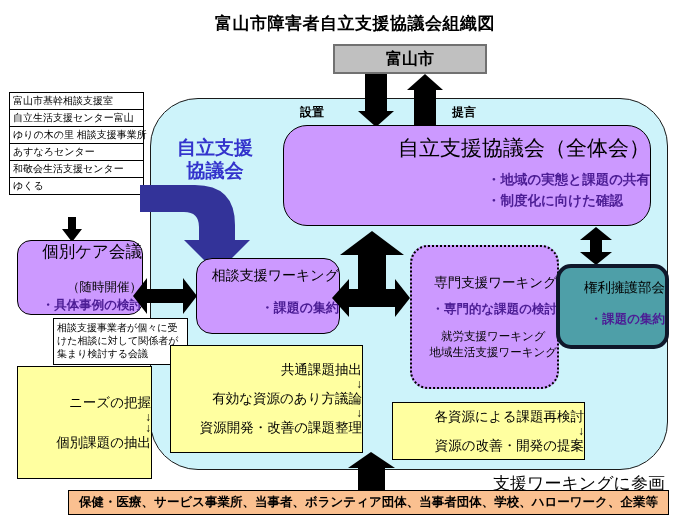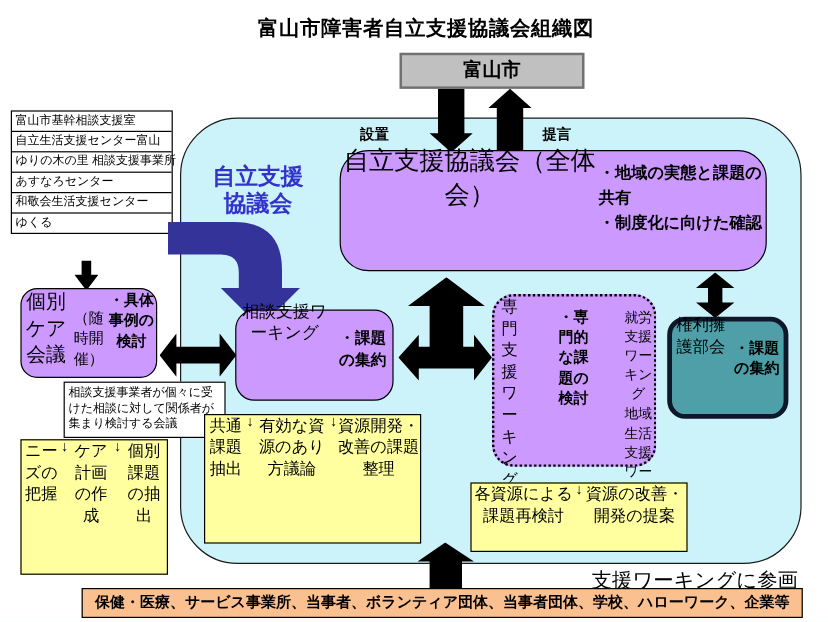--- a/index.html
+++ b/index.html
@@ -9,22 +9,22 @@
   }
   .abs{position:absolute;}
   .ttl{font-weight:bold;font-size:17px;letter-spacing:.5px;text-align:center;width:100%;}
   .gray-box{background:#c0c0c0;border:2px solid #717171;text-align:center;
     font-weight:bold;font-size:16px;line-height:26px;}
   .cyan{background:#cdf3fa;border:1px solid #1a1a1a;border-radius:48px;}
   .purple{background:#cc99ff;border:1.5px solid #000;}
   .teal{background:#4e9fa8;border:4px solid #0f172a;border-radius:15px;}
   .yellow{background:#ffffa0;border:1.5px solid #000;}
   .whitebox{background:#fff;border:1px solid #000;}
-  .center-col{display:flex;flex-direction:row;align-items:flex-start;justify-content:center;text-align:center;}
-  .red{color:#000000;font-weight:bold;}
+  .center-col{display:flex;flex-direction:column;align-items:flex-end;justify-content:center;text-align:center;padding-left:12px;}
+  .red{color:#4c1d95;font-weight:bold;}
   .small-label{font-size:12px;font-weight:bold;}
   .office-list{background:#fff;border:1px solid #000;font-size:10px;}
   .office-list .row{height:16px;line-height:16px;padding-left:3px;white-space:nowrap;border-top:1px solid #000;}
   .office-list .row:first-child{border-top:none;}
   .dn{font-size:12px;line-height:11px;}
   .blue-label{color:#3333cc;font-weight:bold;font-size:19px;line-height:1.2;text-align:center;}
   svg{display:block;}
 </style>
 </head>
 <body>
@@ -82,39 +82,38 @@
     <div style="font-size:16.5px;">個別ケア会議</div>
     <div style="font-size:12.5px;margin-top:16px;">（随時開催）</div>
     <div class="red" style="font-size:12.5px;margin-top:1px;">・具体事例の検討</div>
   </div>
 
   <div class="abs whitebox" style="left:9px;top:318px;width:128px;height:41px;font-size:10px;line-height:1.3;padding:2px 2px 2px 3px;margin-left:44px;">相談支援事業者が個々に受けた相談に対して関係者が集まり検討する会議</div>
 
   <div class="abs yellow center-col" style="left:17px;top:366px;width:121px;height:111px;font-size:13.5px;">
     <div>ニーズの把握</div>
     <div class="dn">↓</div>
-    <div>ケア計画の作成</div>
     <div class="dn">↓</div>
     <div>個別課題の抽出</div>
   </div>
 
   <div class="abs purple center-col" style="left:196px;top:258px;width:130px;height:74px;border-radius:16px;">
     <div style="font-size:14px;margin-top:-8px;">相談支援ワーキング</div>
     <div class="red" style="font-size:13px;margin-top:14px;">・課題の集約</div>
   </div>
 
   <svg class="abs" style="left:133px;top:278px;" width="64" height="36">
     <polygon points="0,18 14,0 14,11 50,11 50,0 64,18 50,36 50,25 14,25 14,36" fill="#000"></polygon>
   </svg>
 
   <svg class="abs" style="left:332px;top:231px;" width="78" height="86">
     <polygon points="40,0 72,24 54,24 54,58 63,58 63,48 78,67 63,86 63,76 17,76 17,86 0,67 17,48 17,58 26,58 26,24 8,24" fill="#000"></polygon>
   </svg>
 
-  <div class="abs center-col" style="left:410px;top:245px;width:133px;height:140px;border-radius:18px;background:#cc99ff;border:2px dotted #000;gap:28px;">
+  <div class="abs center-col" style="left:410px;top:245px;width:133px;height:140px;border-radius:18px;background:#cc99ff;border:2px dotted #000;">
     <div style="font-size:13.5px;">専門支援ワーキング</div>
     <div class="red" style="font-size:12.5px;margin-top:9px;">・専門的な課題の検討</div>
     <div style="font-size:11.5px;line-height:1.4;margin-top:10px;">
       <div>就労支援ワーキング</div>
       <div>地域生活支援ワーキング</div>
     </div>
   </div>
 
   <svg class="abs" style="left:580px;top:227px;" width="32" height="38">
     <polygon points="16,0 32,13 22,13 22,25 32,25 16,38 0,25 10,25 10,13 0,13" fill="#000"></polygon>

